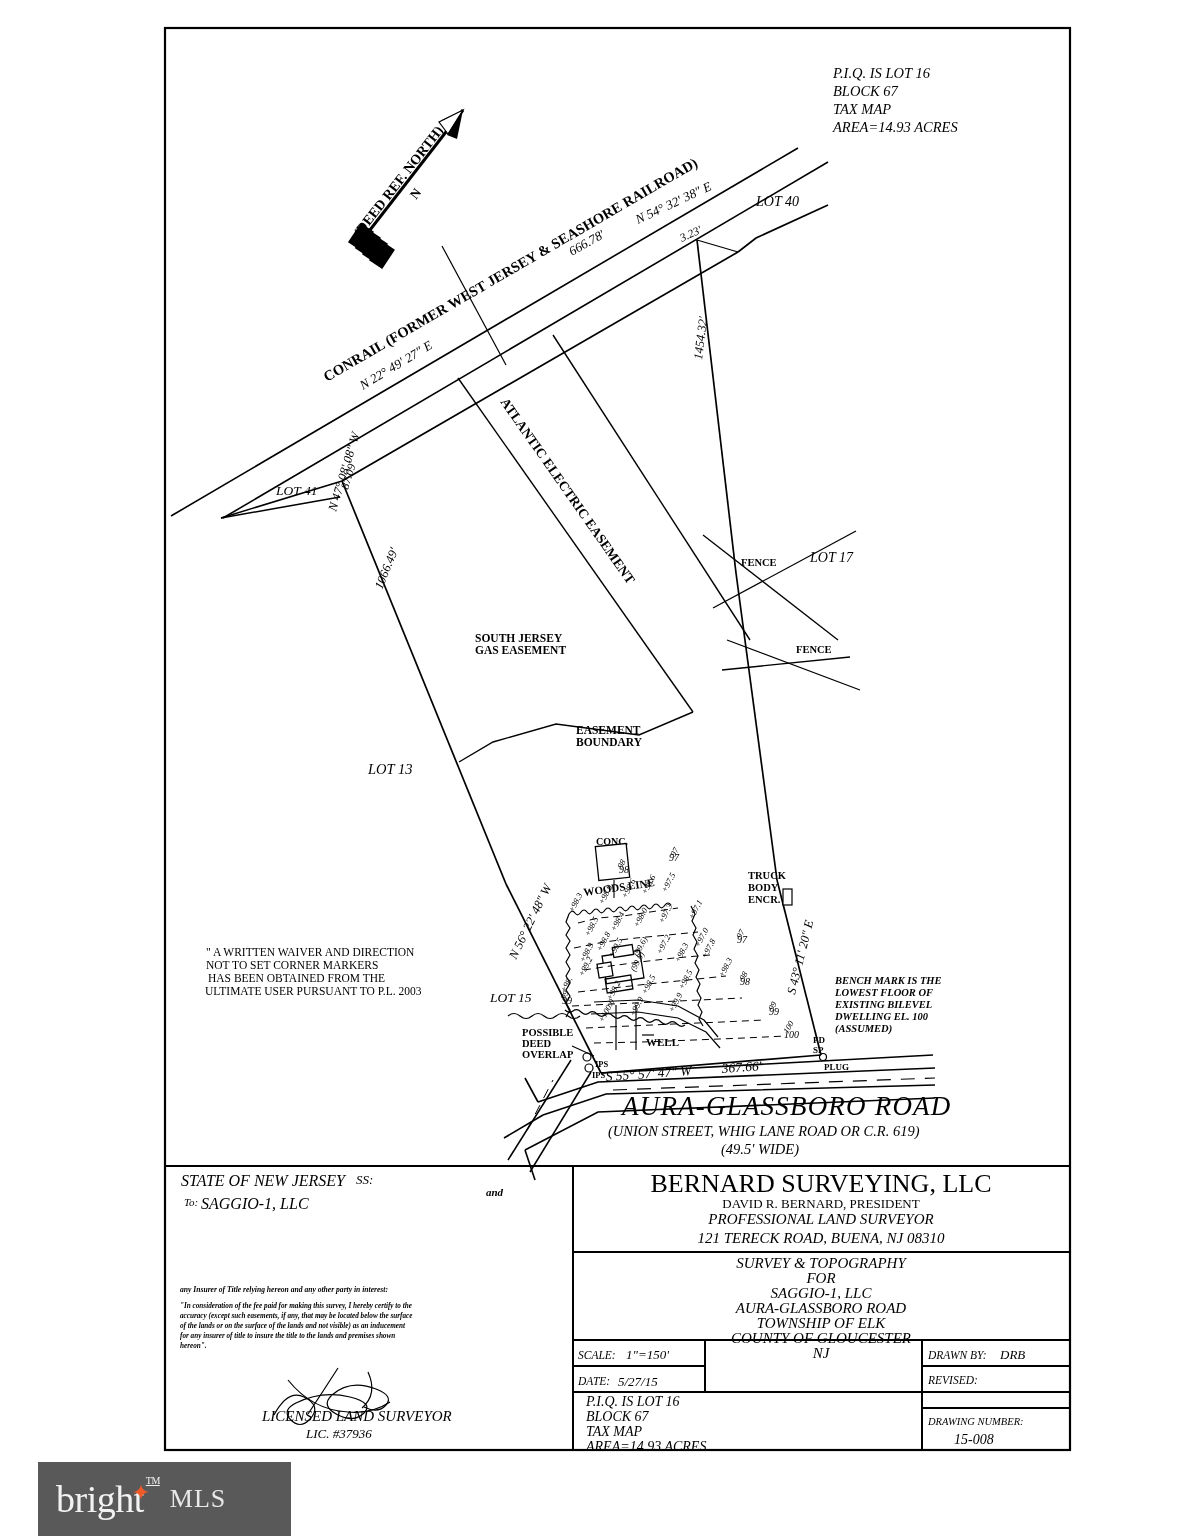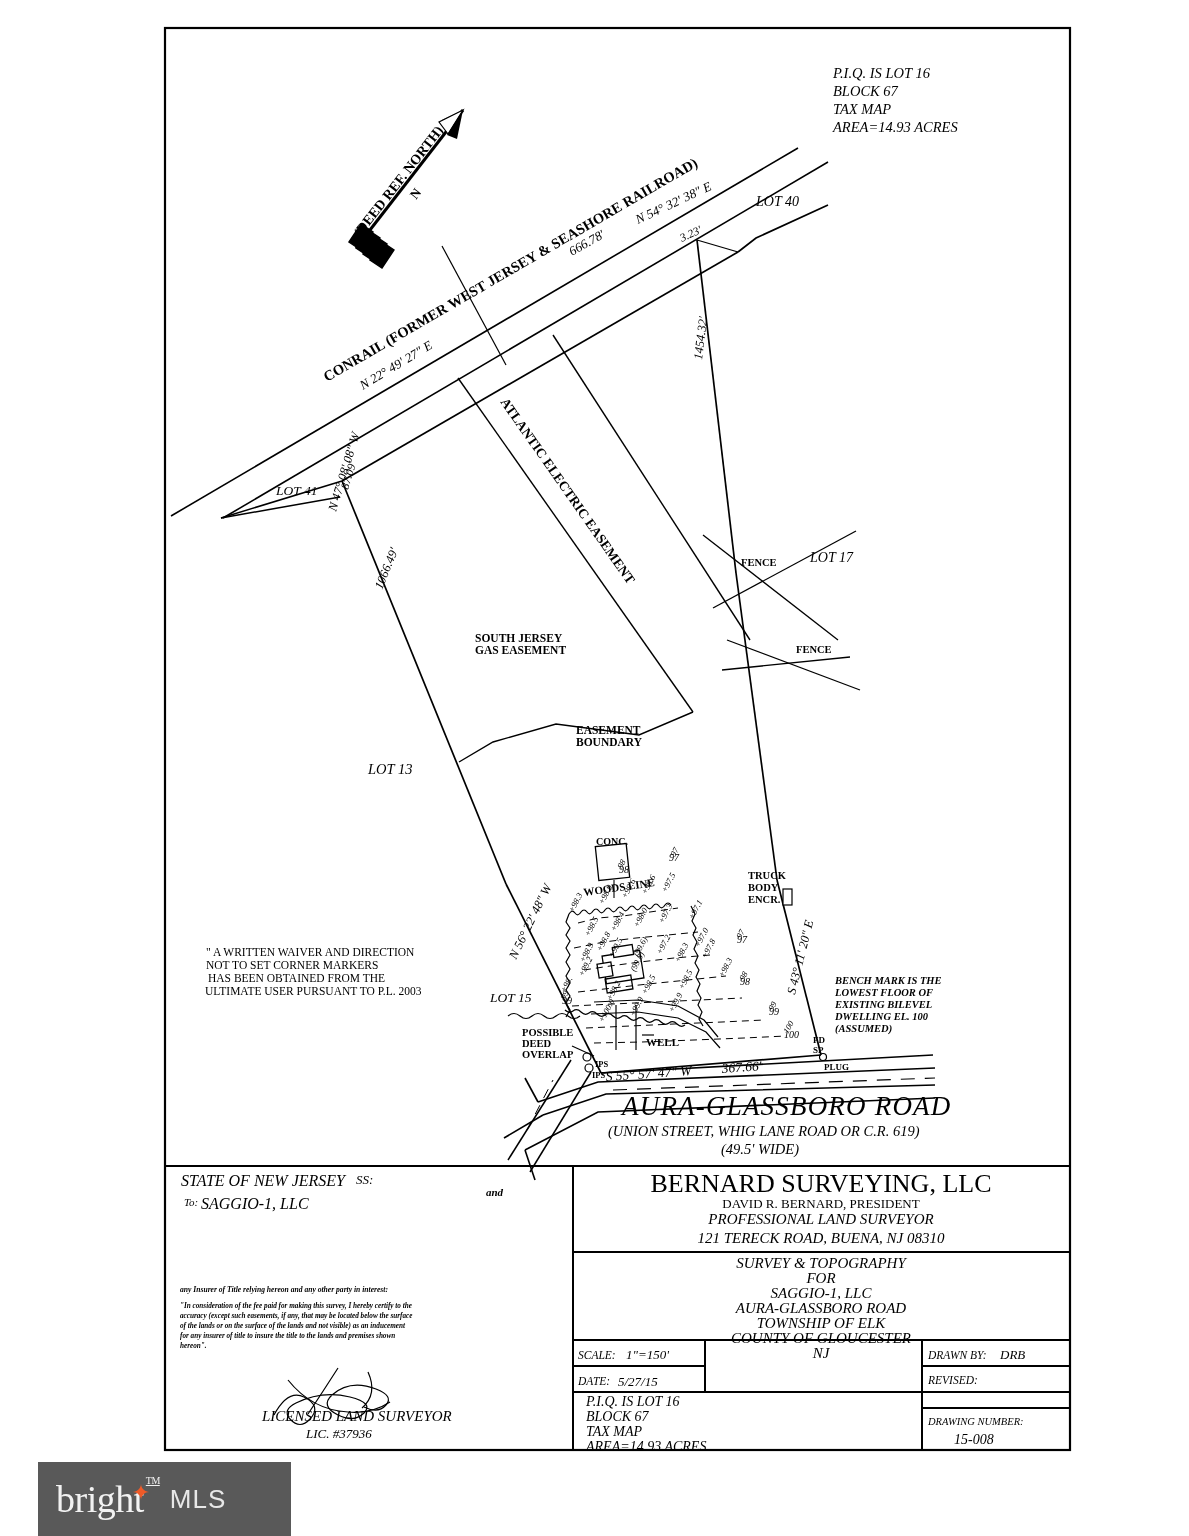--- a/index.html
+++ b/index.html
@@ -57,21 +57,21 @@
   }
   .wm-tm {
     position: absolute;
     right: -16px;
     top: -4px;
     color: #f2f2f2;
     font-size: 10px;
     text-decoration: underline;
   }
   .wm-mls {
-    font-family: Liberation Sans, sans-serif;
+    font-family: Liberation Serif, serif;
     font-size: 26px;
     color: #e8e8e8;
     margin-left: 26px;
     letter-spacing: 1px;
   }
   
   text {
     font-family: "Liberation Serif", serif;
     fill: #000;
   }

